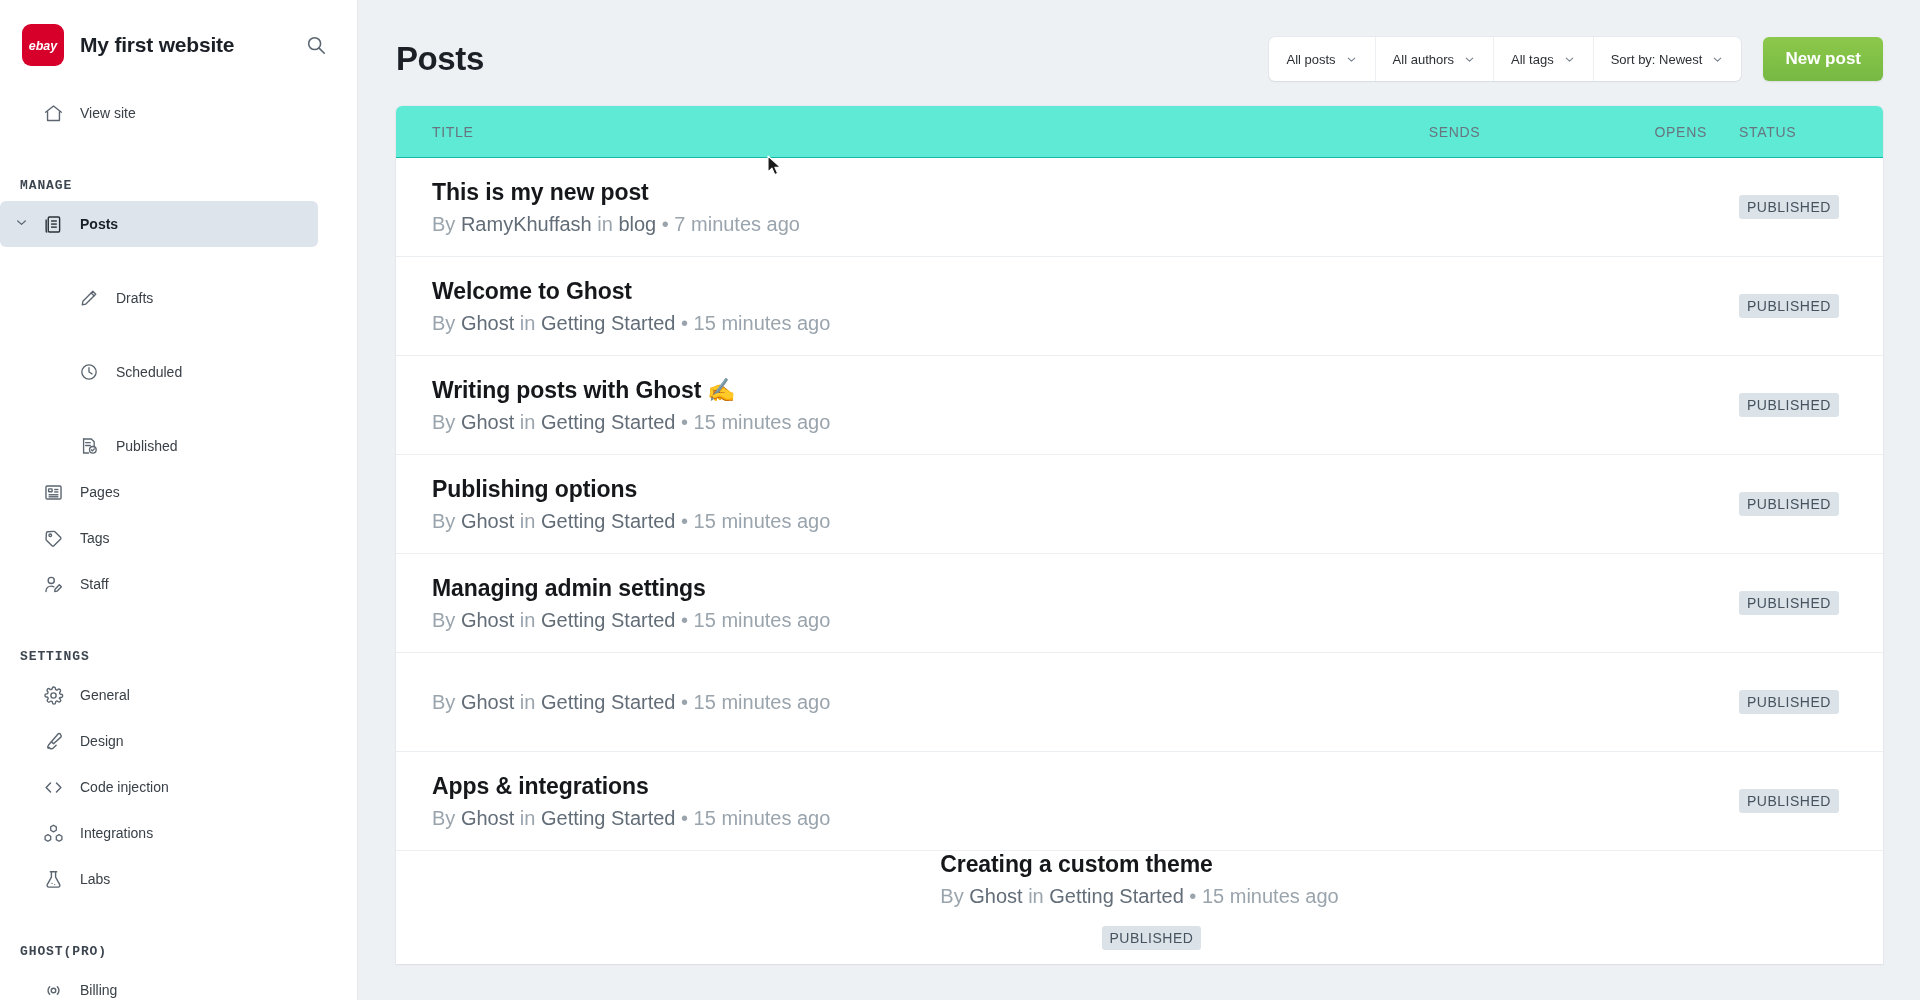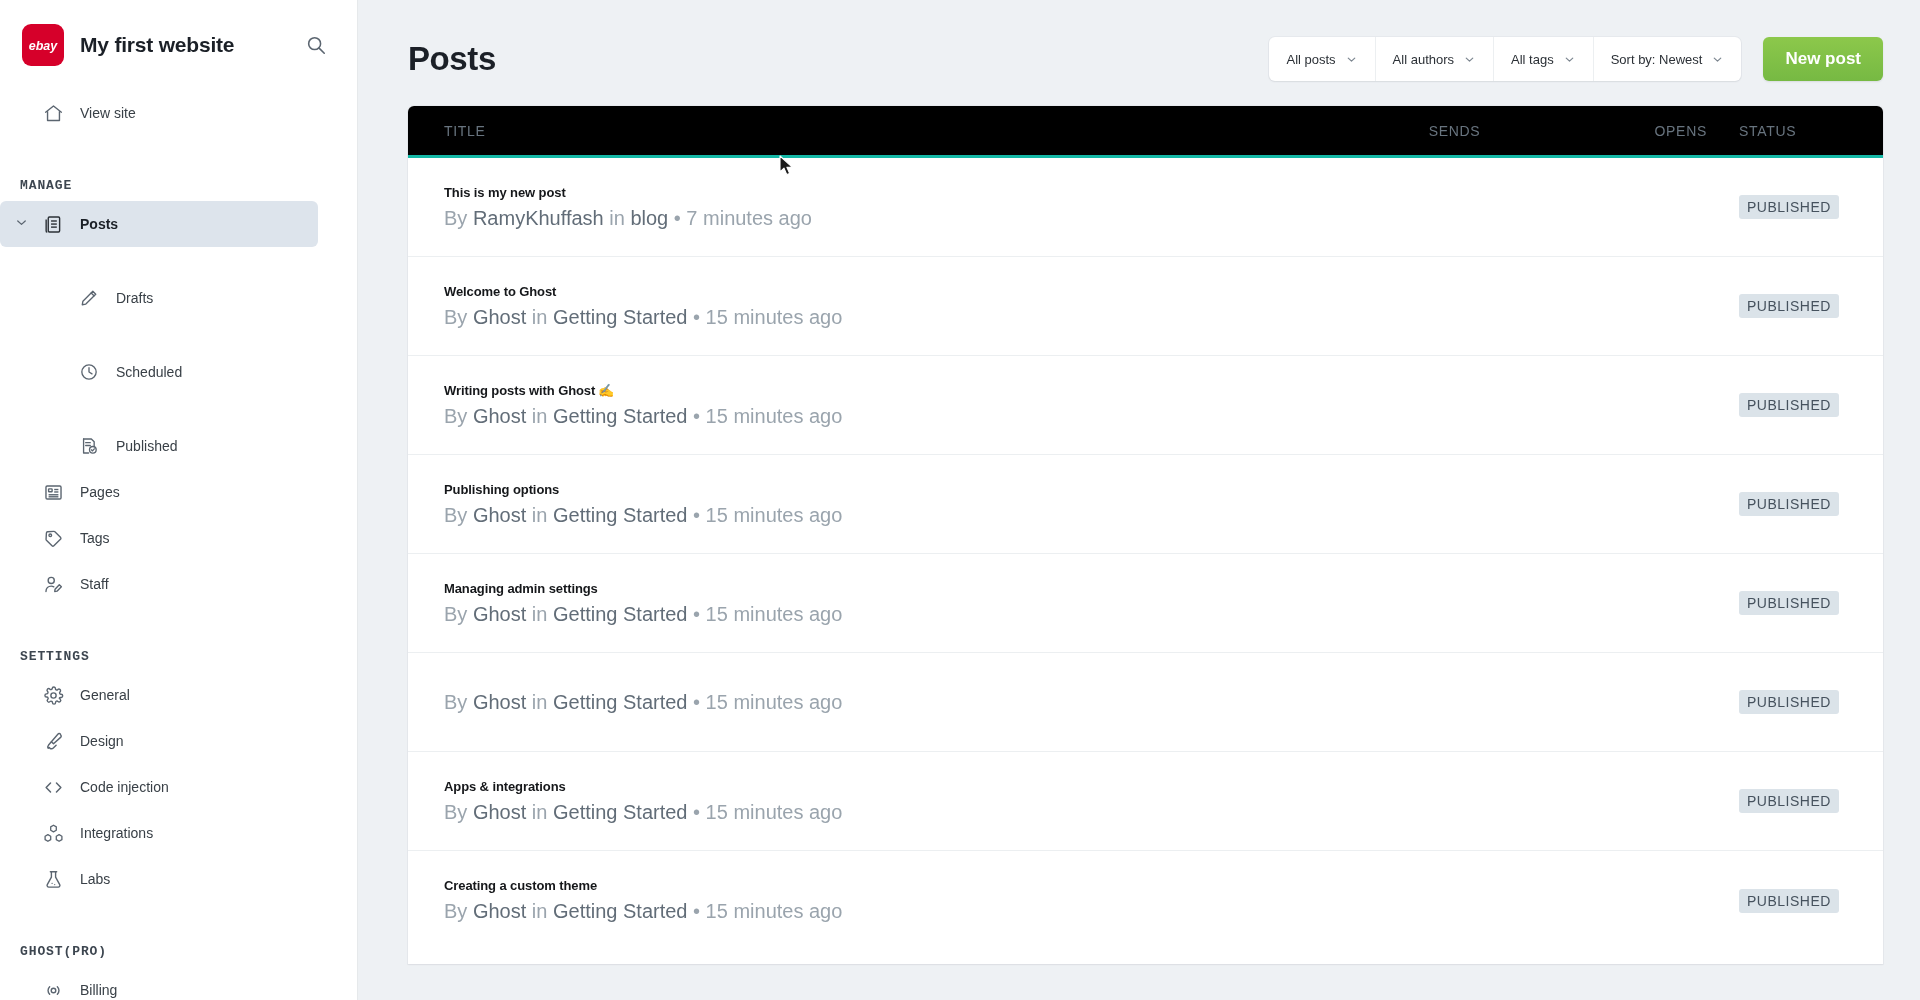--- a/index.html
+++ b/index.html
@@ -2,21 +2,21 @@
 <html><head>
 <meta charset="utf-8">
 <style>
   * { box-sizing: border-box; margin: 0; padding: 0; }
   html, body {
     width: 1920px; height: 1000px;
     font-family: "Liberation Sans", sans-serif;
     background: #eef1f4;
     overflow: hidden;
   }
-  .app { display: flex; width: 1915px; height: 1000px; gap: 12px; }
+  .app { display: flex; width: 1915px; height: 1000px; }
 
   
   .sidebar {
     width: 358px; height: 1000px;
     background: #ffffff;
     border-right: 1px solid #e6e9eb;
     flex: 0 0 358px;
     position: relative;
     overflow: hidden;
   }
@@ -137,46 +137,46 @@
     margin: 14px 32px 0 38px;
     background: #ffffff;
     border-radius: 6px 6px 0 0;
     box-shadow: 0 1px 2px rgba(30,40,50,0.06), 0 0 0 1px rgba(30,40,50,0.03);
     overflow: hidden;
     height: 858px;
   }
   .table-head {
     display: flex; align-items: center;
     height: 52px;
-    background: #000000;
-    border-bottom: 3px solid #14b8a6;
+    background: #5eead4;
+    border-bottom: 1px solid #14b8a6;
     padding: 0 36px 0 36px;
   }
   .th {
     font-size: 14px; font-weight: normal;
     letter-spacing: 0.7px;
     color: #68747f;
   }
   .th-title { flex: 1 1 auto; }
   .th-sends { width: 175px; text-align: center; }
   .th-opens { width: 165px; text-align: right; }
   .th-status { width: 140px; text-align: left; padding-left: 32px; }
 
   .row {
     display: flex; align-items: center;
     height: 99px;
     border-bottom: 1px solid #eceff1;
     padding: 0 36px;
     cursor: pointer;
     background: #fff;
   }
-  .row:last-child { border-bottom: none; }
+  .row:last-child { border-bottom: none; flex-direction: column; }
   .cell-title { flex: 1 1 auto; min-width: 0; }
   .post-title {
-    font-size: 13px; font-weight: bold; color: #15171a;
+    font-size: 23px; font-weight: bold; color: #15171a;
     letter-spacing: -0.1px;
     margin-bottom: 7px;
     white-space: nowrap; overflow: hidden; text-overflow: ellipsis;
   }
   .post-meta {
     font-size: 20px; color: #9aa4ad;
     white-space: nowrap;
   }
   .post-meta .strong { color: #626d78; }
   .cell-sends { width: 175px; text-align: right; font-size: 16px; color: #626d78; }

